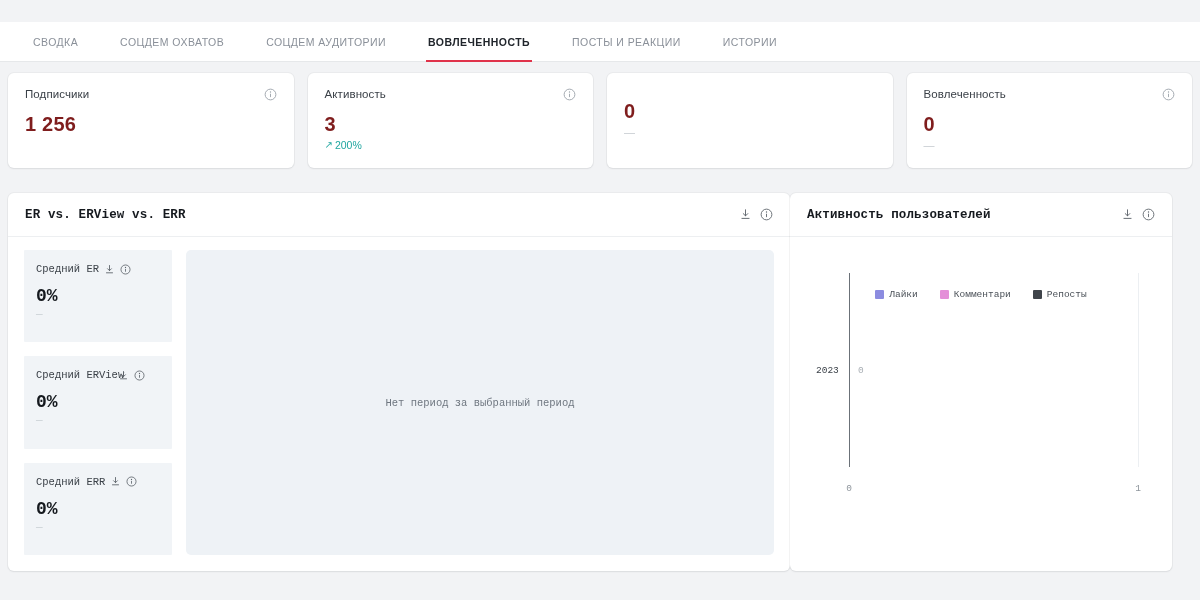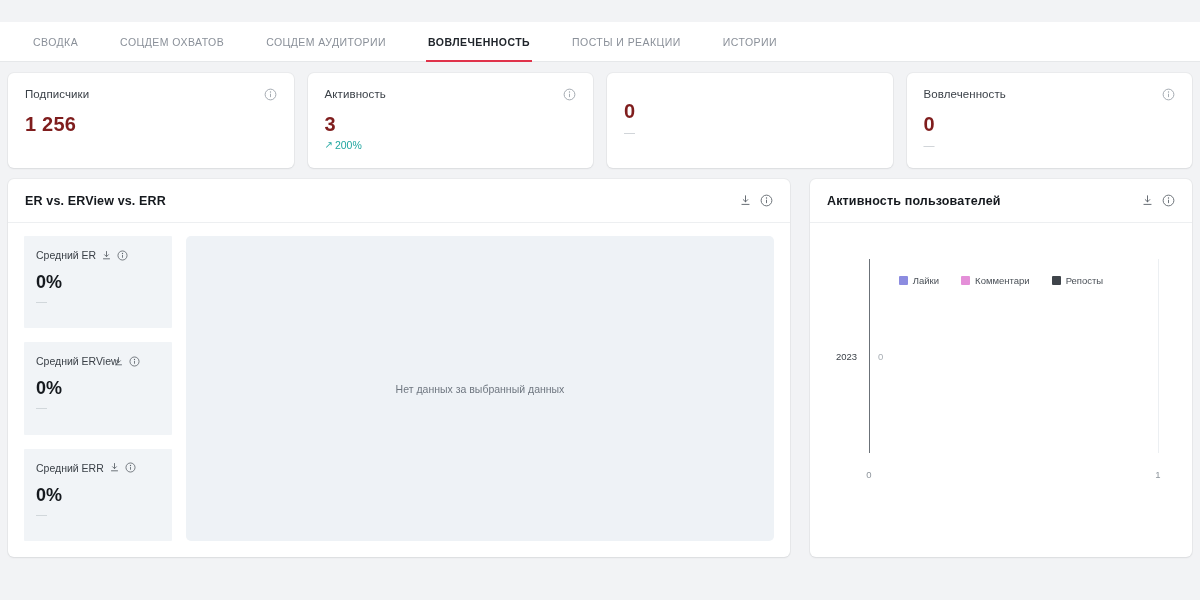--- a/index.html
+++ b/index.html
@@ -67,23 +67,23 @@
   }
   .kpi-delta .arrow { font-size: 10px; line-height: 1; }
   .kpi-dash { margin-top: 4px; font-size: 11px; color: #c4c9ce; line-height: 10px; }
 
   
   .ico { display: inline-block; line-height: 0; cursor: pointer; }
   .ico svg { display: block; }
 
   
   .panels {
-    position: absolute; left: 8px; top: 179px;
+    position: absolute; left: 8px; top: 193px;
     width: 1184px; height: 378px;
-    display: flex; gap: 20px;
+    display: flex;  font-family: Liberation Mono, monospace;
   }
   .panel {
     background: #fff; border-radius: 6px;
     box-shadow: 0 1px 2px rgba(16,24,40,.07), 0 0 0 1px rgba(16,24,40,.035);
     display: flex; flex-direction: column;
   }
   .panel-left  { width: 782px; }
   .panel-right { width: 382px; }
 
   .panel-head {
@@ -310,21 +310,21 @@
                   </svg>
               </span>
             </div>
             <div class="mini-value">0%</div>
             <div class="mini-dash">—</div>
           </div>
 
         </div>
 
         <div class="empty-chart">
-          <div class="empty-text">Нет данных за выбранный данных</div>
+          <div class="empty-text">Нет период за выбранный период</div>
         </div>
 
       </div>
     </div>
 
     <div class="panel panel-right">
       <div class="panel-head">
         <div class="panel-title">Активность пользователей</div>
         <div class="head-icons">
           <span class="ico">

